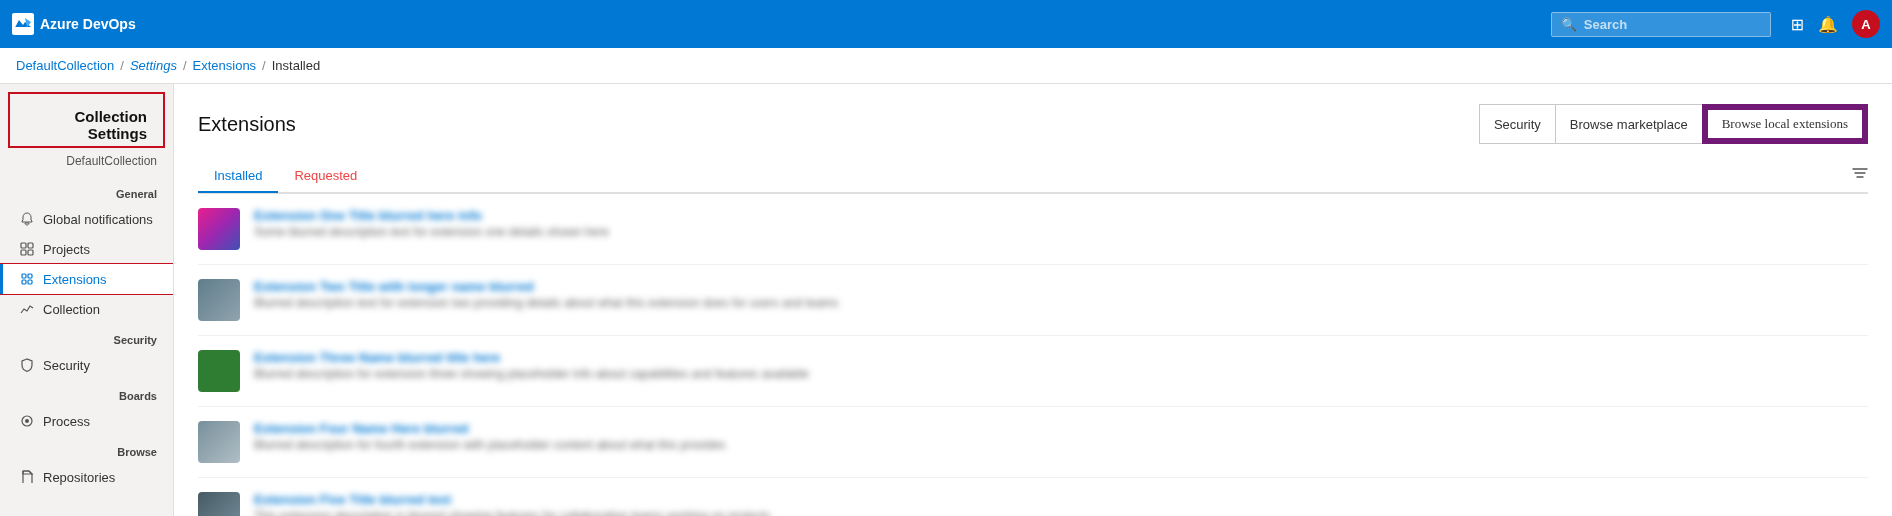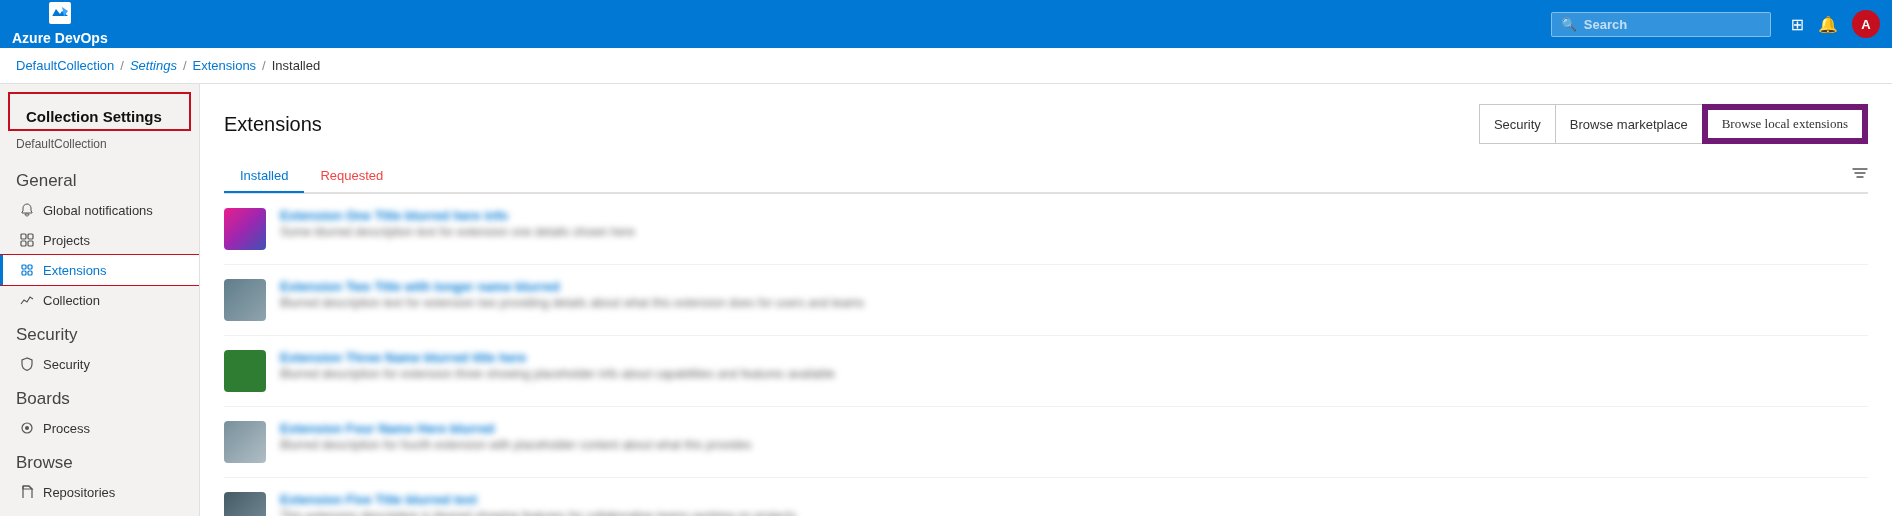--- a/index.html
+++ b/index.html
@@ -16,21 +16,20 @@
       gap: 8px;
     }
     .top-bar-logo {
       display: flex;
       align-items: center;
       gap: 6px;
       color: #fff;
       font-size: 14px;
       font-weight: 600;
       white-space: nowrap;
-      flex-direction: column;
     }
     .top-bar-logo .logo-icon {
       width: 22px;
       height: 22px;
       background: #fff;
       border-radius: 2px;
       display: flex;
       align-items: center;
       justify-content: center;
     }
@@ -103,43 +102,44 @@
 
     
     .main-layout {
       display: flex;
       flex: 1;
       overflow: hidden;
     }
 
     
     .sidebar {
-      width: 200px;
+      width: 174px;
       background: #f3f2f1;
       border-right: 1px solid #e0e0e0;
       overflow-y: auto;
       flex-shrink: 0;
       padding: 0;
+      text-align: right;
     }
     .sidebar-title {
       font-size: 15px;
       font-weight: 700;
       padding: 14px 16px 4px;
       color: #111;
       border: 2px solid #c50f1f;
       margin: 8px 8px 4px;
     }
     .sidebar-subtitle {
       font-size: 12px;
       color: #555;
       padding: 2px 16px 10px;
     }
     .sidebar-section-label {
-      font-size: 17px;
-      font-weight: 400;
+      font-size: 11px;
+      font-weight: 700;
       color: #444;
       padding: 10px 16px 4px;
       text-transform: none;
       letter-spacing: 0;
     }
     .sidebar-item {
       display: flex;
       align-items: center;
       gap: 8px;
       padding: 7px 16px;

